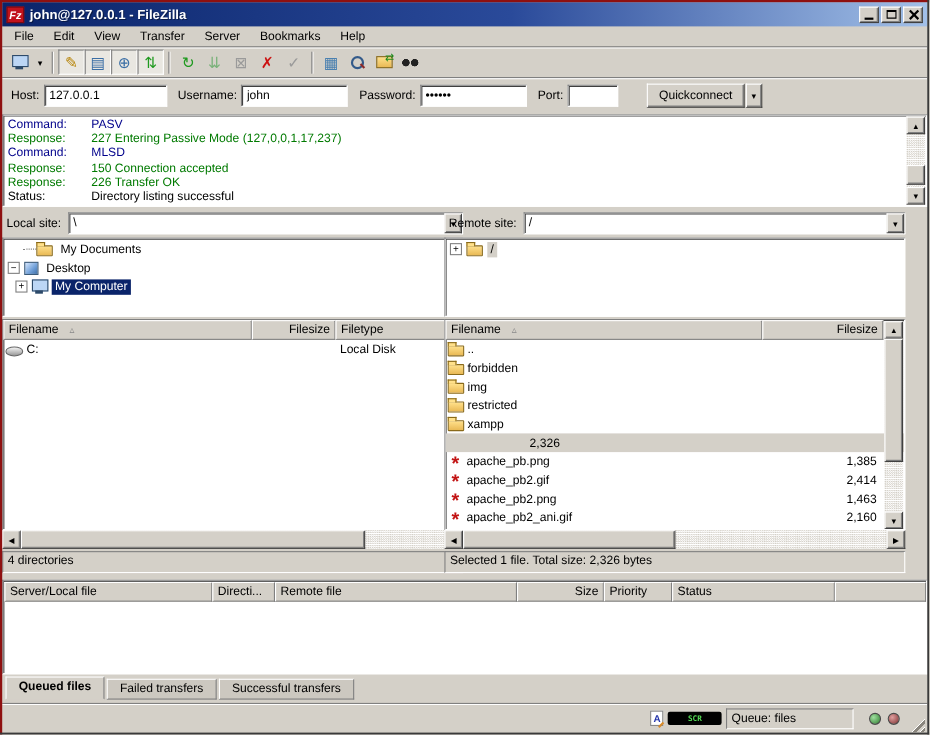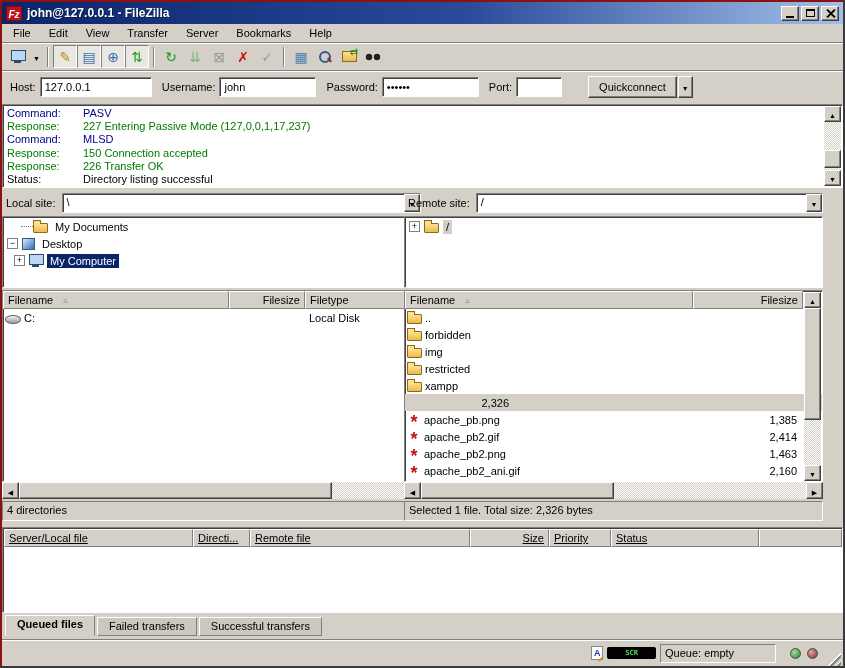--- a/index.html
+++ b/index.html
@@ -123,21 +123,21 @@
   .lrow { height:17px; display:flex; align-items:center; white-space:nowrap; }
   .lrow .name { margin-left:3px; }
   .lrow.sel { background:#d4d0c8; }
   .cell-size { text-align:right; padding-right:6px; flex:none; }
   .pane-hscroll { position:absolute; left:0; right:0; top:292px; height:17px; }
   .pane-status { position:absolute; left:0; right:0; top:311px; height:20px; border:1px solid; border-color:#808080 #fff #fff #808080;
     background:#d4d0c8; padding:2px 4px; white-space:nowrap; overflow:hidden; }
 
   
   .queuebox { position:absolute; left:2px; top:527px; width:841px; height:86px; background:#fff; border:1px solid;
-    border-color:#808080 #fff #fff #808080; box-shadow: inset 1px 1px 0 #404040; overflow:hidden;text-decoration:underline; }
+    border-color:#808080 #fff #fff #808080; box-shadow: inset 1px 1px 0 #404040; overflow:hidden; }
   .queue-head { display:flex; height:18px; margin:1px 0 0 1px; }
 
   
   .tabs { position:absolute; left:2px; top:615px; width:841px; height:22px; display:flex; align-items:flex-start; padding-left:3px; }
   .tab { height:19px; padding:2px 11px; border:1px solid; border-color:#fff #808080 #808080 #fff; background:#ccc8c0;
     margin-right:2px; margin-top:2px; white-space:nowrap; }
   .tab.active { background:#d4d0c8; font-weight:bold; margin-top:0; height:21px; border-bottom-color:#d4d0c8; }
 
   
   .statusbar { position:absolute; left:2px; bottom:2px; width:841px; height:27px; border-top:1px solid #808080;
@@ -470,18 +470,18 @@
 
   <div class="tabs">
     <span class="tab active">Queued files</span>
     <span class="tab">Failed transfers</span>
     <span class="tab">Successful transfers</span>
   </div>
 
   <div class="statusbar">
     <span class="i-doc"></span>
     <span class="badge">SCR</span>
-    <span class="queue-field">Queue: empty</span>
+    <span class="queue-field">Queue: files</span>
     <span class="led green"></span>
     <span class="led red"></span>
     <span class="grip"></span>
   </div>
 </div>
 
 </body></html>

